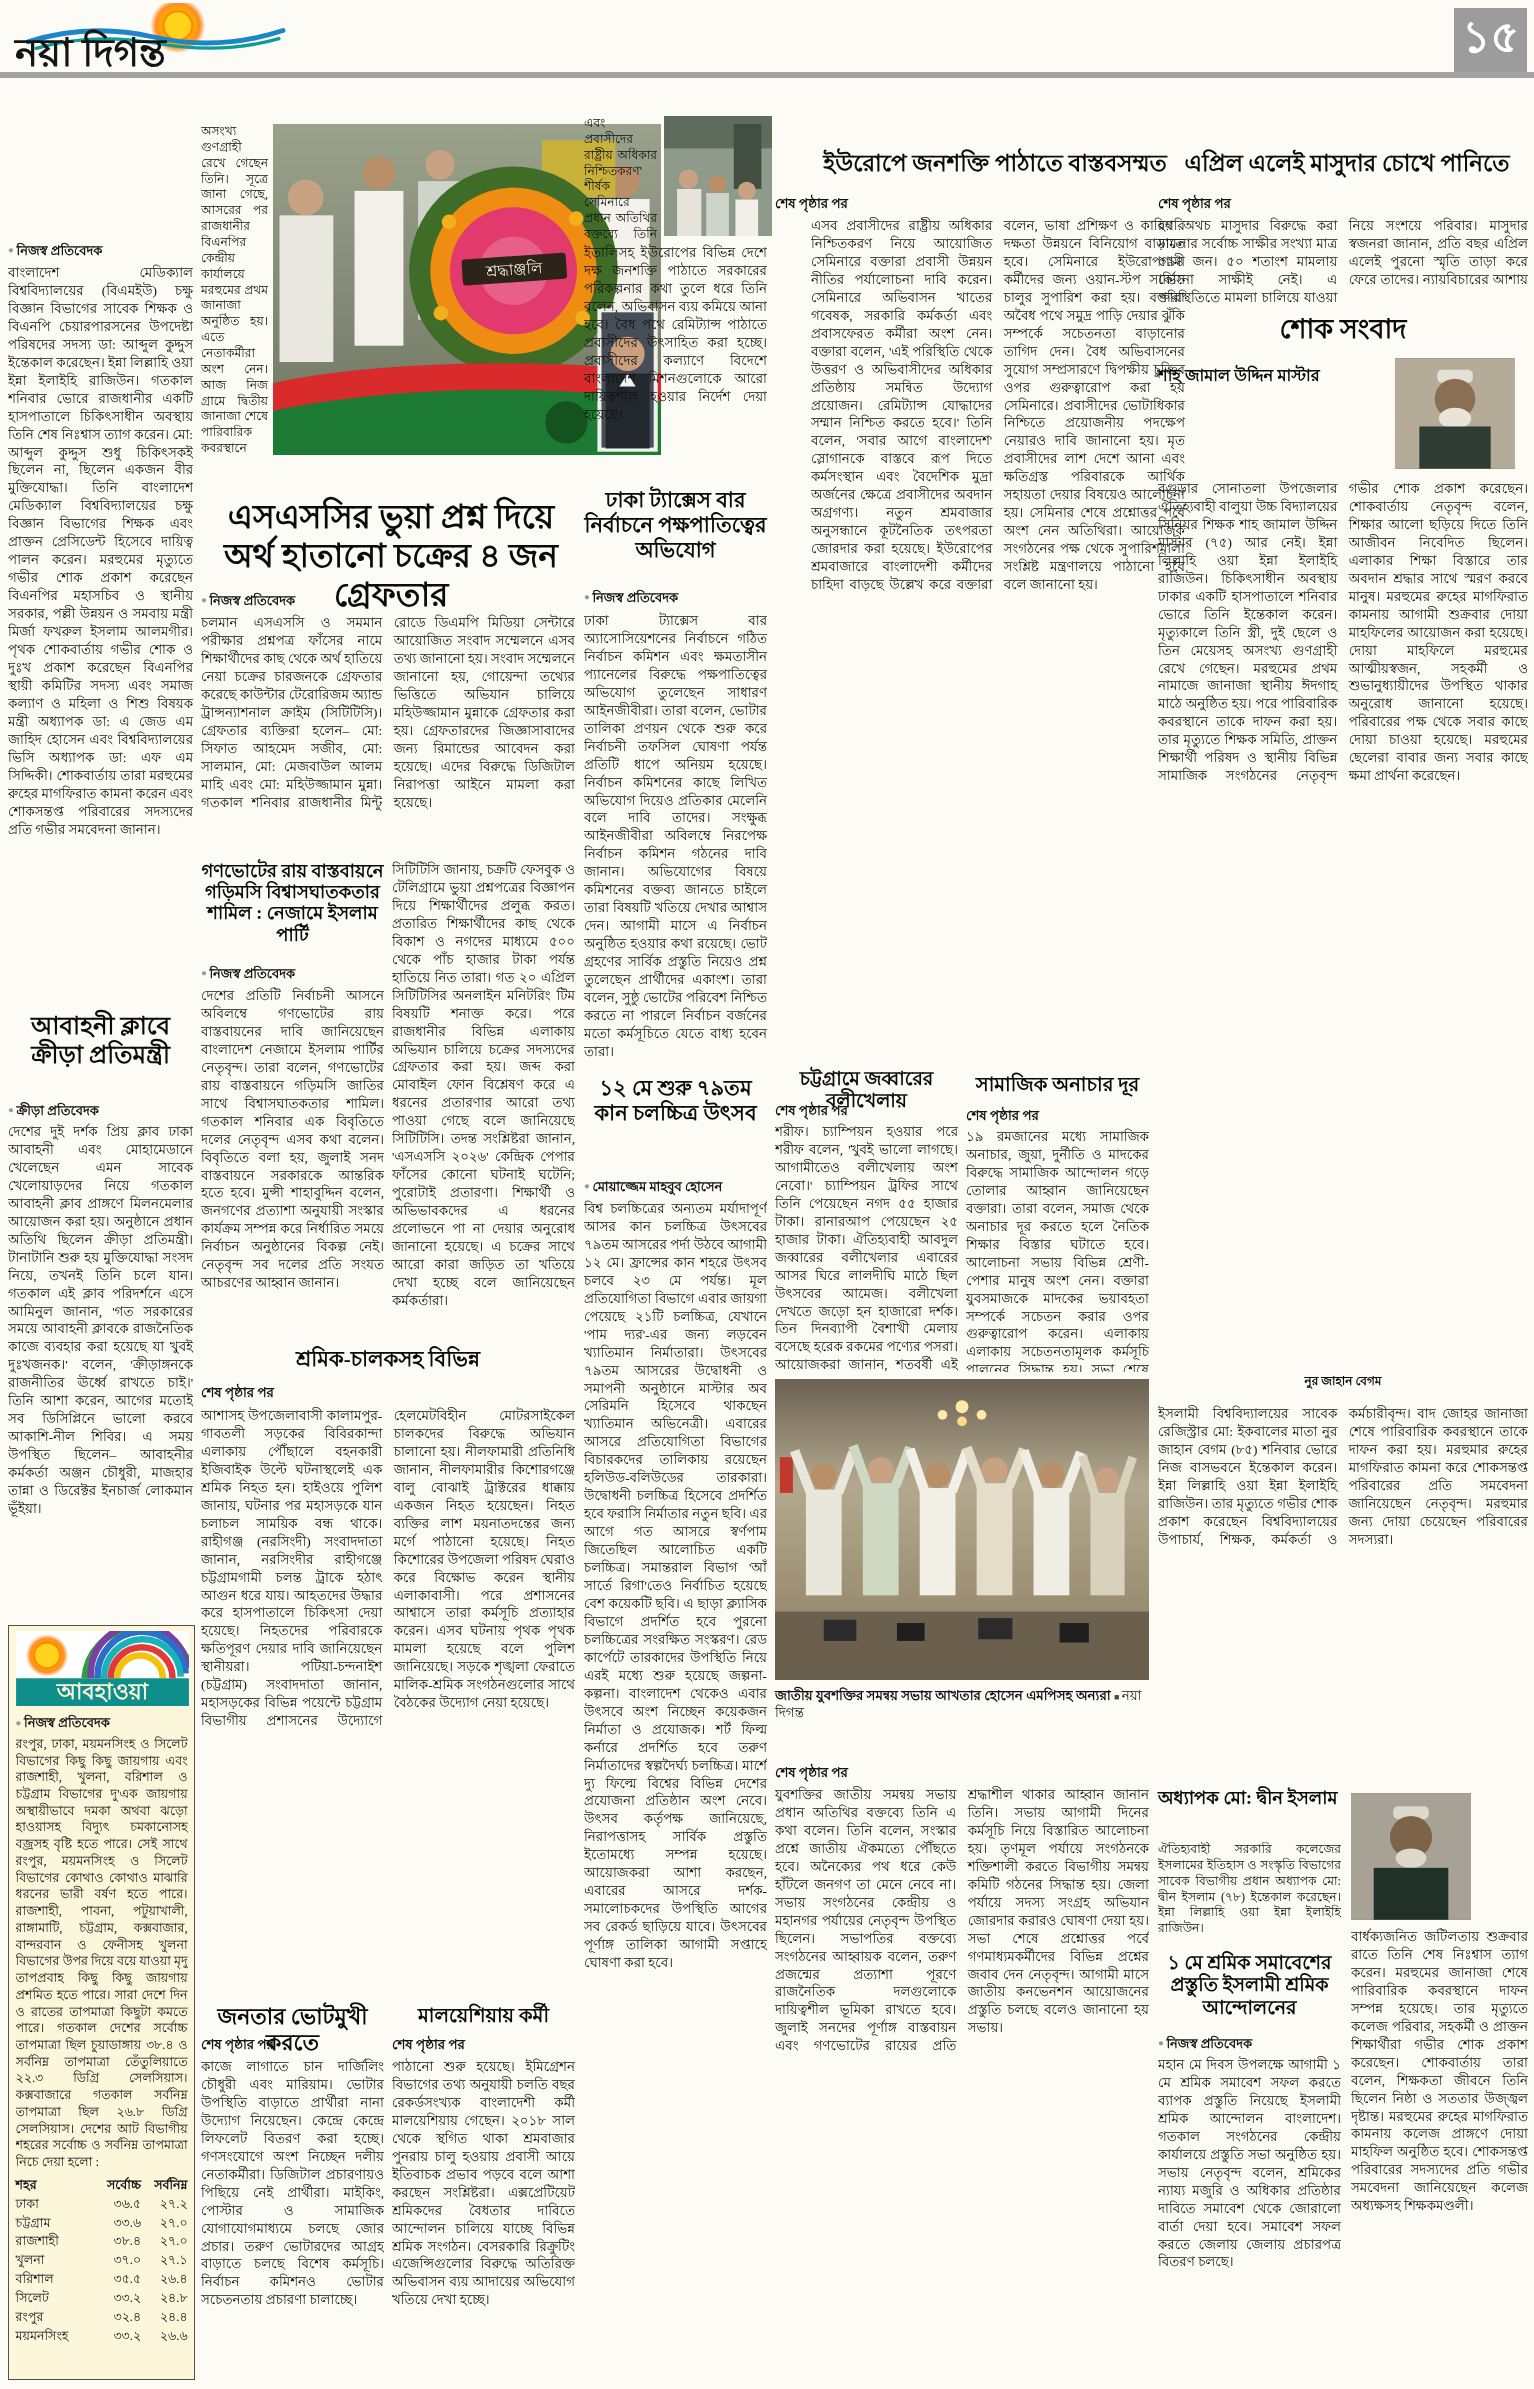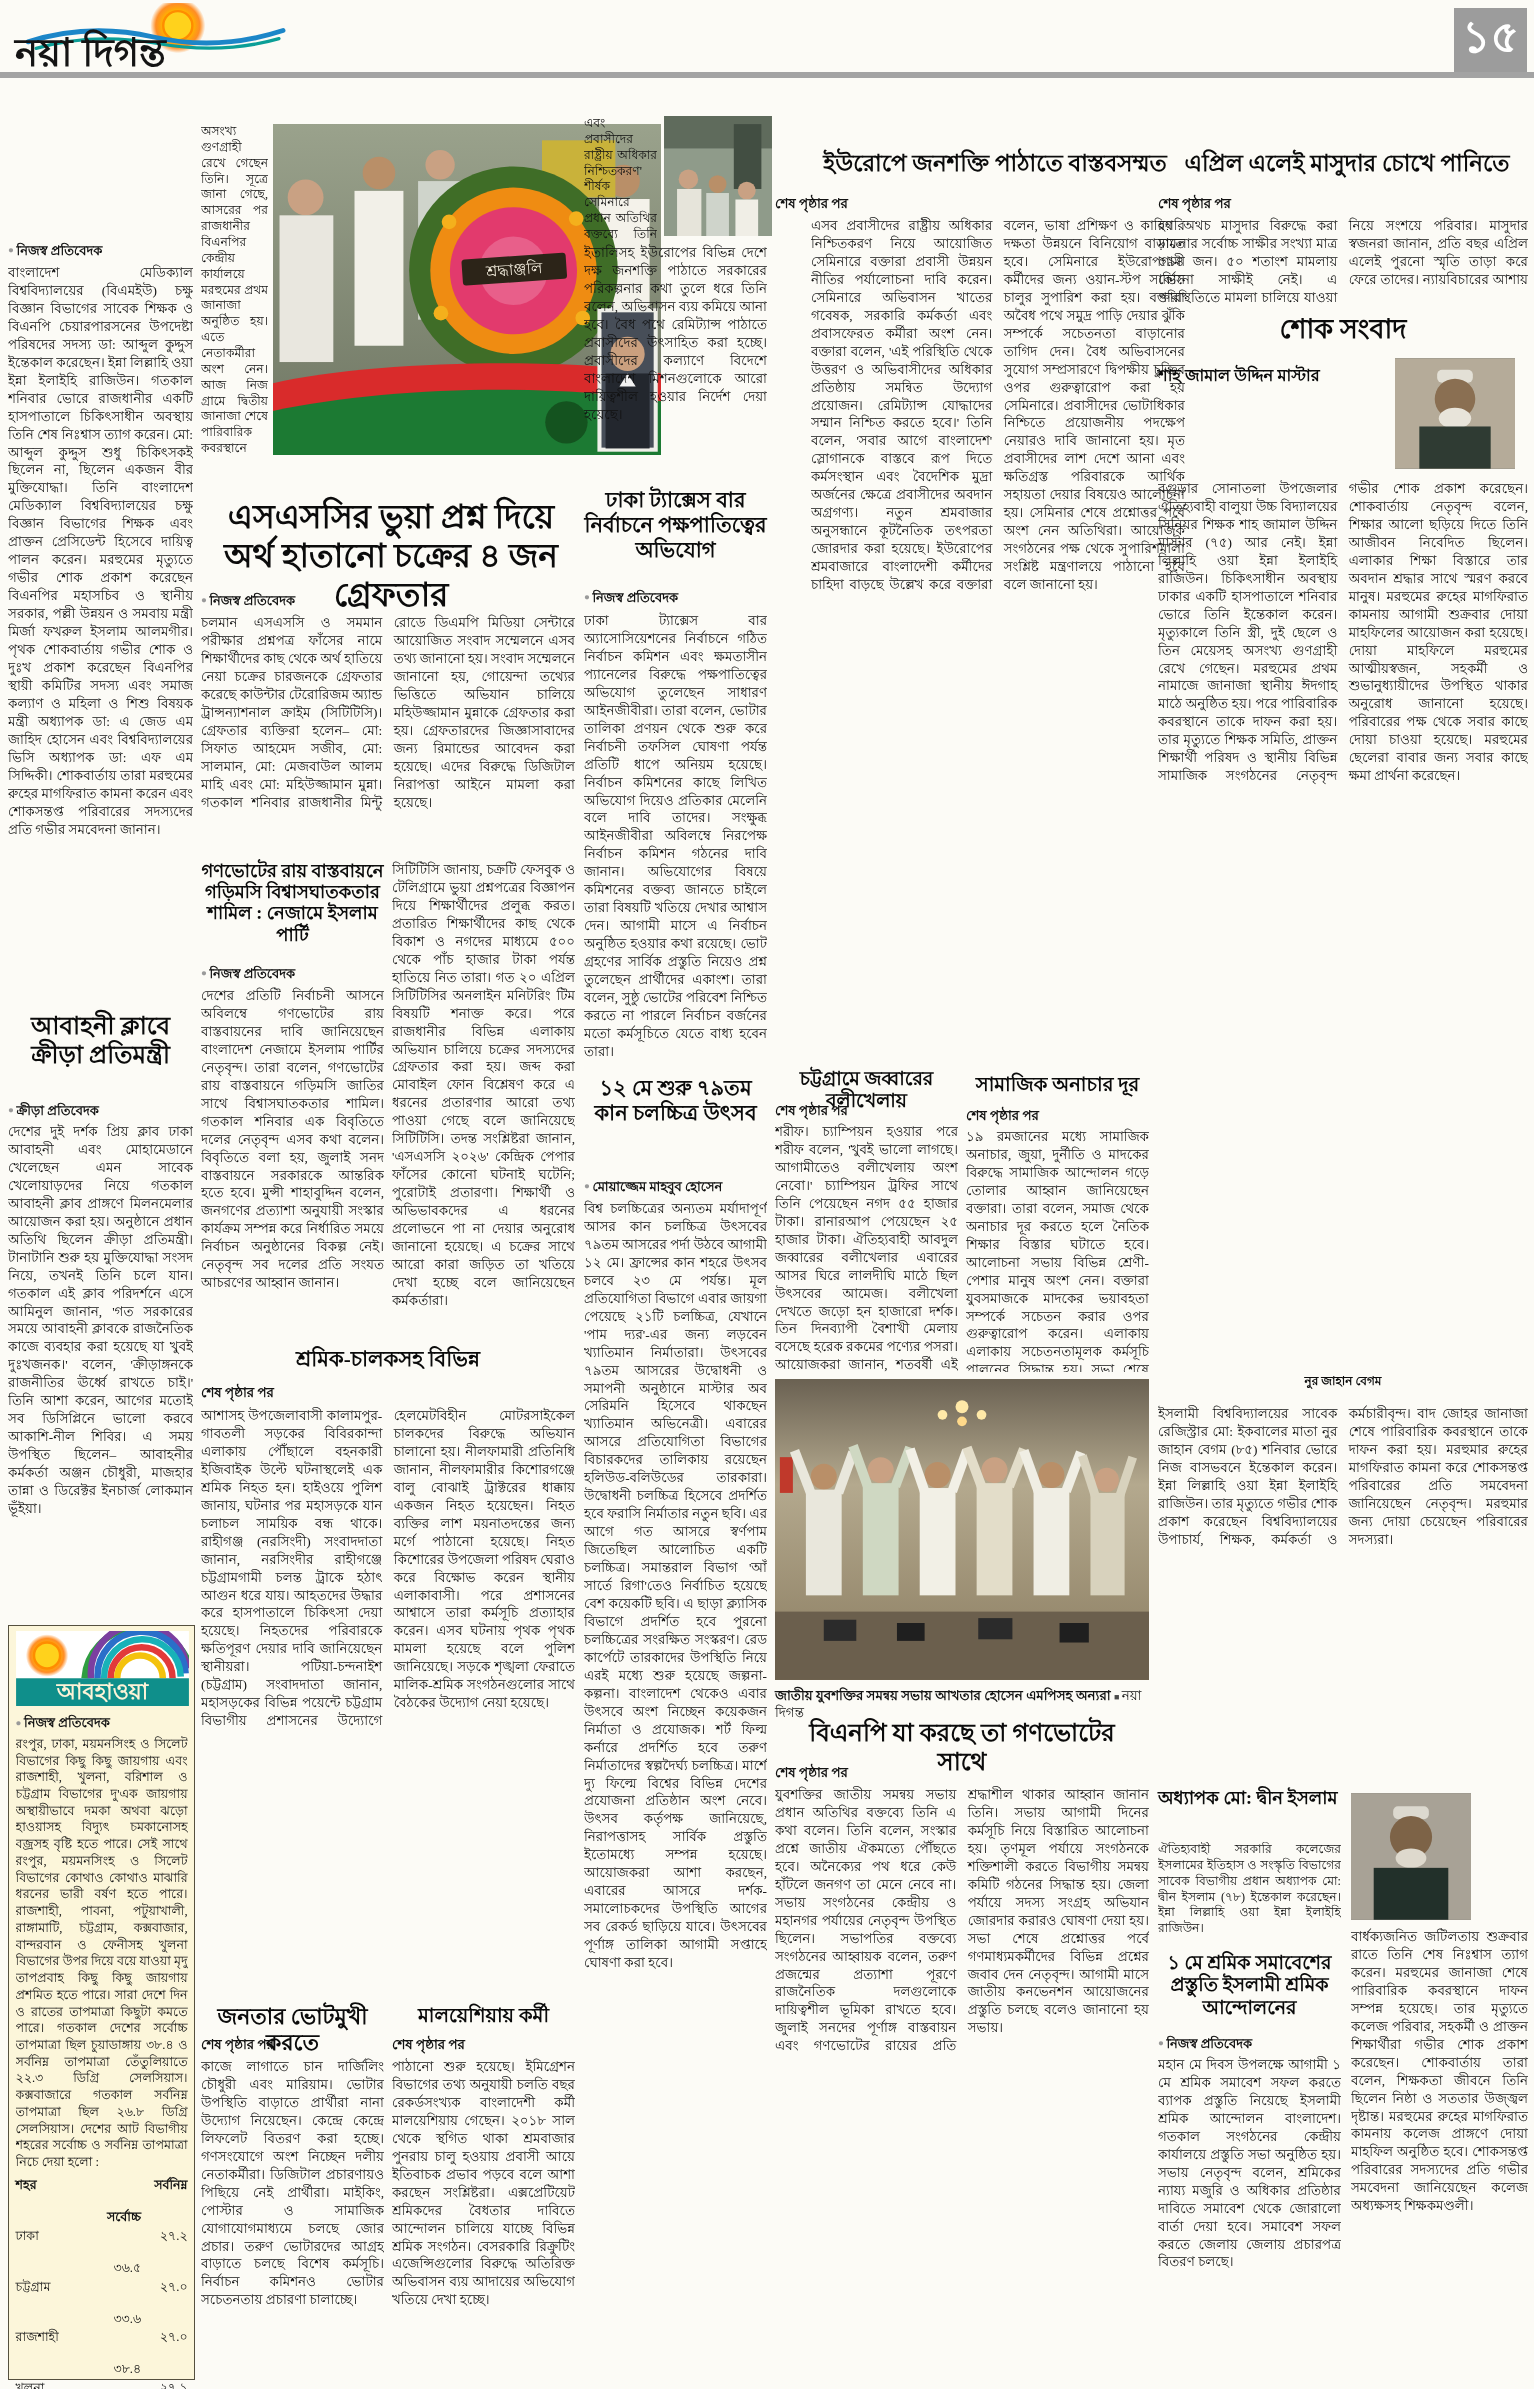--- a/index.html
+++ b/index.html
@@ -34,21 +34,21 @@
   #ab-title{left:8.1px;top:1012px;width:185px;font-size:24.4px;}
   #ab-by{left:8.1px;top:1101px;width:185px;}
   #ab-body{left:8.1px;top:1123px;width:185px;height:488px;}
   
   #weather{left:8.1px;top:1625px;width:187px;height:755px;background:#fcf6da;
       border:1.6px solid #55503f;box-sizing:border-box;padding:4.9px 6.5px;}
   #weather .w-by{margin:3.3px 0 1.6px 0;}
   #weather .w-body{font-size:12.6px;line-height:1.33;text-align:justify;height:440px;overflow:hidden;}
   .w-row{display:flex;font-size:12.6px;line-height:1.5;}
   .w-row span:nth-child(1){flex:0 0 46%;}
-  .w-row span:nth-child(2){flex:0 0 27%;text-align:right;margin-top:32px;}
+  .w-row span:nth-child(2){flex:0 0 27%;text-align:right;}
   .w-row span:nth-child(3){flex:0 0 27%;text-align:right;}
   .w-head{font-weight:bold;}
   
   #photo-main{left:273px;top:124px;width:388px;height:331px;}
   #cap-main{left:273px;top:461px;width:388px;}
   #a2-title{left:210px;top:498px;width:362px;font-size:33px;}
   #a2-by{left:201px;top:591px;width:185px;}
   #a2-body{left:201px;top:614px;width:374px;height:243px;}
   #a2-more{left:392px;top:861px;width:183px;height:480px;}
   #a3-title{left:201px;top:861px;width:183px;font-size:18px;}
@@ -413,21 +413,20 @@
         <rect x="150" y="300" width="34" height="22" fill="#1f1f1f"></rect>
         <rect x="250" y="294" width="42" height="26" fill="#2b2b2b"></rect>
         <rect x="350" y="300" width="36" height="24" fill="#1f1f1f"></rect>
       </g>
     </svg>
   </div>
   <div class="abs cap" id="cap-youth">
     <span>জাতীয় যুবশক্তির সমন্বয় সভায় আখতার হোসেন এমপিসহ অন্যরা</span>
     <span class="credit">নয়া দিগন্ত</span>
   </div>
-  <div class="abs hd" id="bnp-title">বিএনপি যা করছে তা গণভোটের সাথে</div>
   <div class="abs cont" id="bnp-cont">শেষ পৃষ্ঠার পর</div>
   <div class="abs jt col2" id="bnp-body">যুবশক্তির জাতীয় সমন্বয় সভায় প্রধান অতিথির বক্তব্যে তিনি এ কথা বলেন। তিনি বলেন, সংস্কার প্রশ্নে জাতীয় ঐকমত্যে পৌঁছতে হবে। অনৈক্যের পথ ধরে কেউ হাঁটলে জনগণ তা মেনে নেবে না। সভায় সংগঠনের কেন্দ্রীয় ও মহানগর পর্যায়ের নেতৃবৃন্দ উপস্থিত ছিলেন। সভাপতির বক্তব্যে সংগঠনের আহ্বায়ক বলেন, তরুণ প্রজন্মের প্রত্যাশা পূরণে রাজনৈতিক দলগুলোকে দায়িত্বশীল ভূমিকা রাখতে হবে। জুলাই সনদের পূর্ণাঙ্গ বাস্তবায়ন এবং গণভোটের রায়ের প্রতি শ্রদ্ধাশীল থাকার আহ্বান জানান তিনি। সভায় আগামী দিনের কর্মসূচি নিয়ে বিস্তারিত আলোচনা হয়। তৃণমূল পর্যায়ে সংগঠনকে শক্তিশালী করতে বিভাগীয় সমন্বয় কমিটি গঠনের সিদ্ধান্ত হয়। জেলা পর্যায়ে সদস্য সংগ্রহ অভিযান জোরদার করারও ঘোষণা দেয়া হয়। সভা শেষে প্রশ্নোত্তর পর্বে গণমাধ্যমকর্মীদের বিভিন্ন প্রশ্নের জবাব দেন নেতৃবৃন্দ। আগামী মাসে জাতীয় কনভেনশন আয়োজনের প্রস্তুতি চলছে বলেও জানানো হয় সভায়।</div>
 
   <div class="abs hd" id="md-title">১ মে শ্রমিক সমাবেশের প্রস্তুতি ইসলামী শ্রমিক আন্দোলনের</div>
   <div class="abs by" id="md-by">নিজস্ব প্রতিবেদক</div>
   <div class="abs jt" id="md-body">মহান মে দিবস উপলক্ষে আগামী ১ মে শ্রমিক সমাবেশ সফল করতে ব্যাপক প্রস্তুতি নিয়েছে ইসলামী শ্রমিক আন্দোলন বাংলাদেশ। গতকাল সংগঠনের কেন্দ্রীয় কার্যালয়ে প্রস্তুতি সভা অনুষ্ঠিত হয়। সভায় নেতৃবৃন্দ বলেন, শ্রমিকের ন্যায্য মজুরি ও অধিকার প্রতিষ্ঠার দাবিতে সমাবেশ থেকে জোরালো বার্তা দেয়া হবে। সমাবেশ সফল করতে জেলায় জেলায় প্রচারপত্র বিতরণ চলছে।</div>
 
 </div>
 
 

